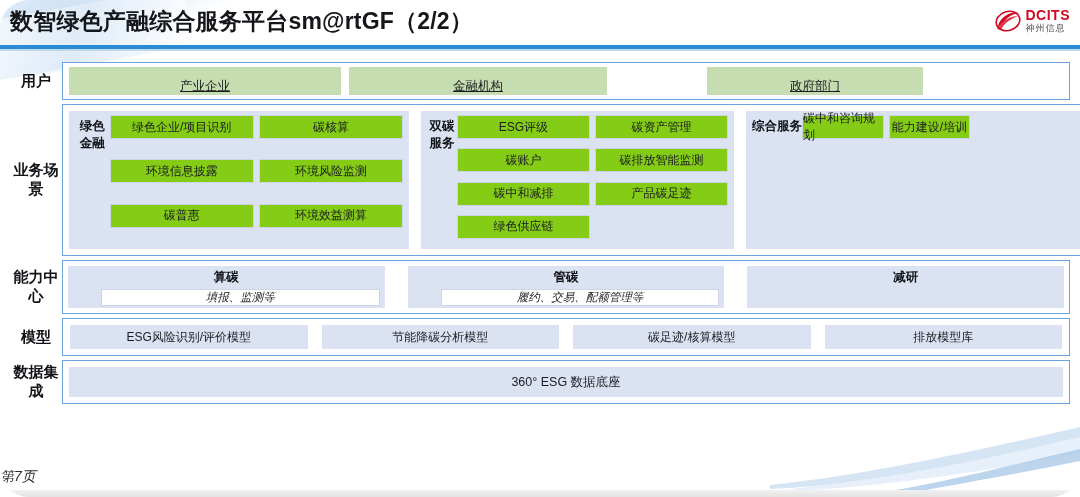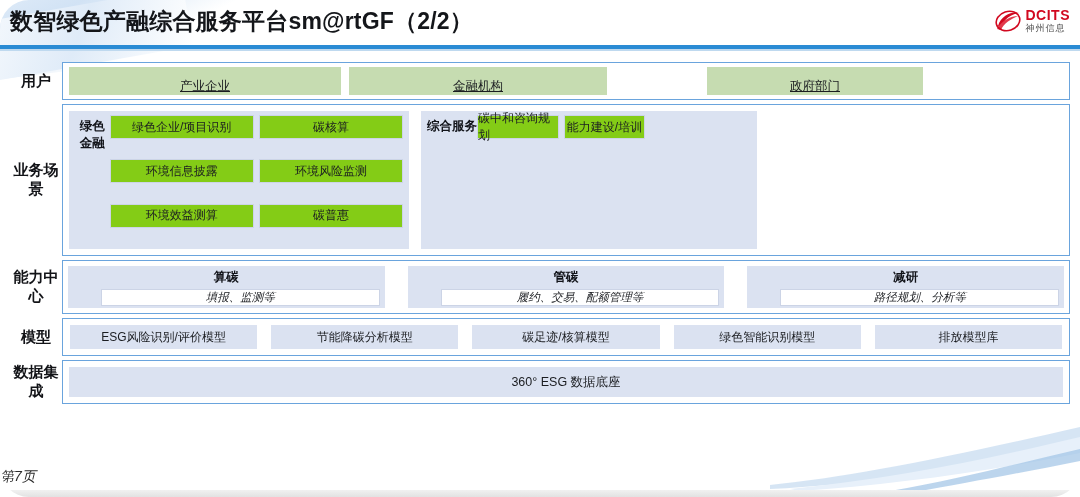--- a/index.html
+++ b/index.html
@@ -295,25 +295,37 @@
       </div>
       <div class="row-body">
 
         <div class="scen-group g1">
           <div class="scen-title">绿色金融</div>
           <div class="scen-items">
             <div class="scen-item">绿色企业/项目识别</div>
             <div class="scen-item">碳核算</div>
             <div class="scen-item">环境信息披露</div>
             <div class="scen-item">环境风险监测</div>
+            <div class="scen-item">碳普惠</div>
             <div class="scen-item">环境效益测算</div>
-            <div class="scen-item">碳普惠</div>
           </div>
         </div>
 
+        <div class="scen-group g2">
+          <div class="scen-title">双碳服务</div>
+          <div class="scen-items">
+            <div class="scen-item">ESG评级</div>
+            <div class="scen-item">碳资产管理</div>
+            <div class="scen-item">碳账户</div>
+            <div class="scen-item">碳排放智能监测</div>
+            <div class="scen-item">碳中和减排</div>
+            <div class="scen-item">产品碳足迹</div>
+            <div class="scen-item">绿色供应链</div>
+          </div>
+        </div>
 
         <div class="scen-group g3">
           <div class="scen-title">综合服务</div>
           <div class="scen-items">
             <div class="scen-item">碳中和咨询规划</div>
             <div class="scen-item">能力建设/培训</div>
           </div>
         </div>
 
       </div>
@@ -330,32 +342,30 @@
         <div class="cap-group">
           <div class="cap-title">算碳</div>
           <div class="cap-sub">填报、监测等</div>
         </div>
         <div class="cap-group">
           <div class="cap-title">管碳</div>
           <div class="cap-sub">履约、交易、配额管理等</div>
         </div>
         <div class="cap-group">
           <div class="cap-title">减研</div>
-          <div class="cap-sub">路径规划、分析等</div>
         </div>
       </div>
     </div>
 
     <div class="row row-model">
       <div class="row-label">模型</div>
       <div class="row-body">
         <div class="model-chip">ESG风险识别/评价模型</div>
         <div class="model-chip">节能降碳分析模型</div>
         <div class="model-chip">碳足迹/核算模型</div>
-        <div class="model-chip">绿色智能识别模型</div>
         <div class="model-chip">排放模型库</div>
       </div>
     </div>
 
     <div class="row row-data">
       <div class="row-label">
         <div>
           <div>数据集</div>
           <div>成</div>
         </div>

